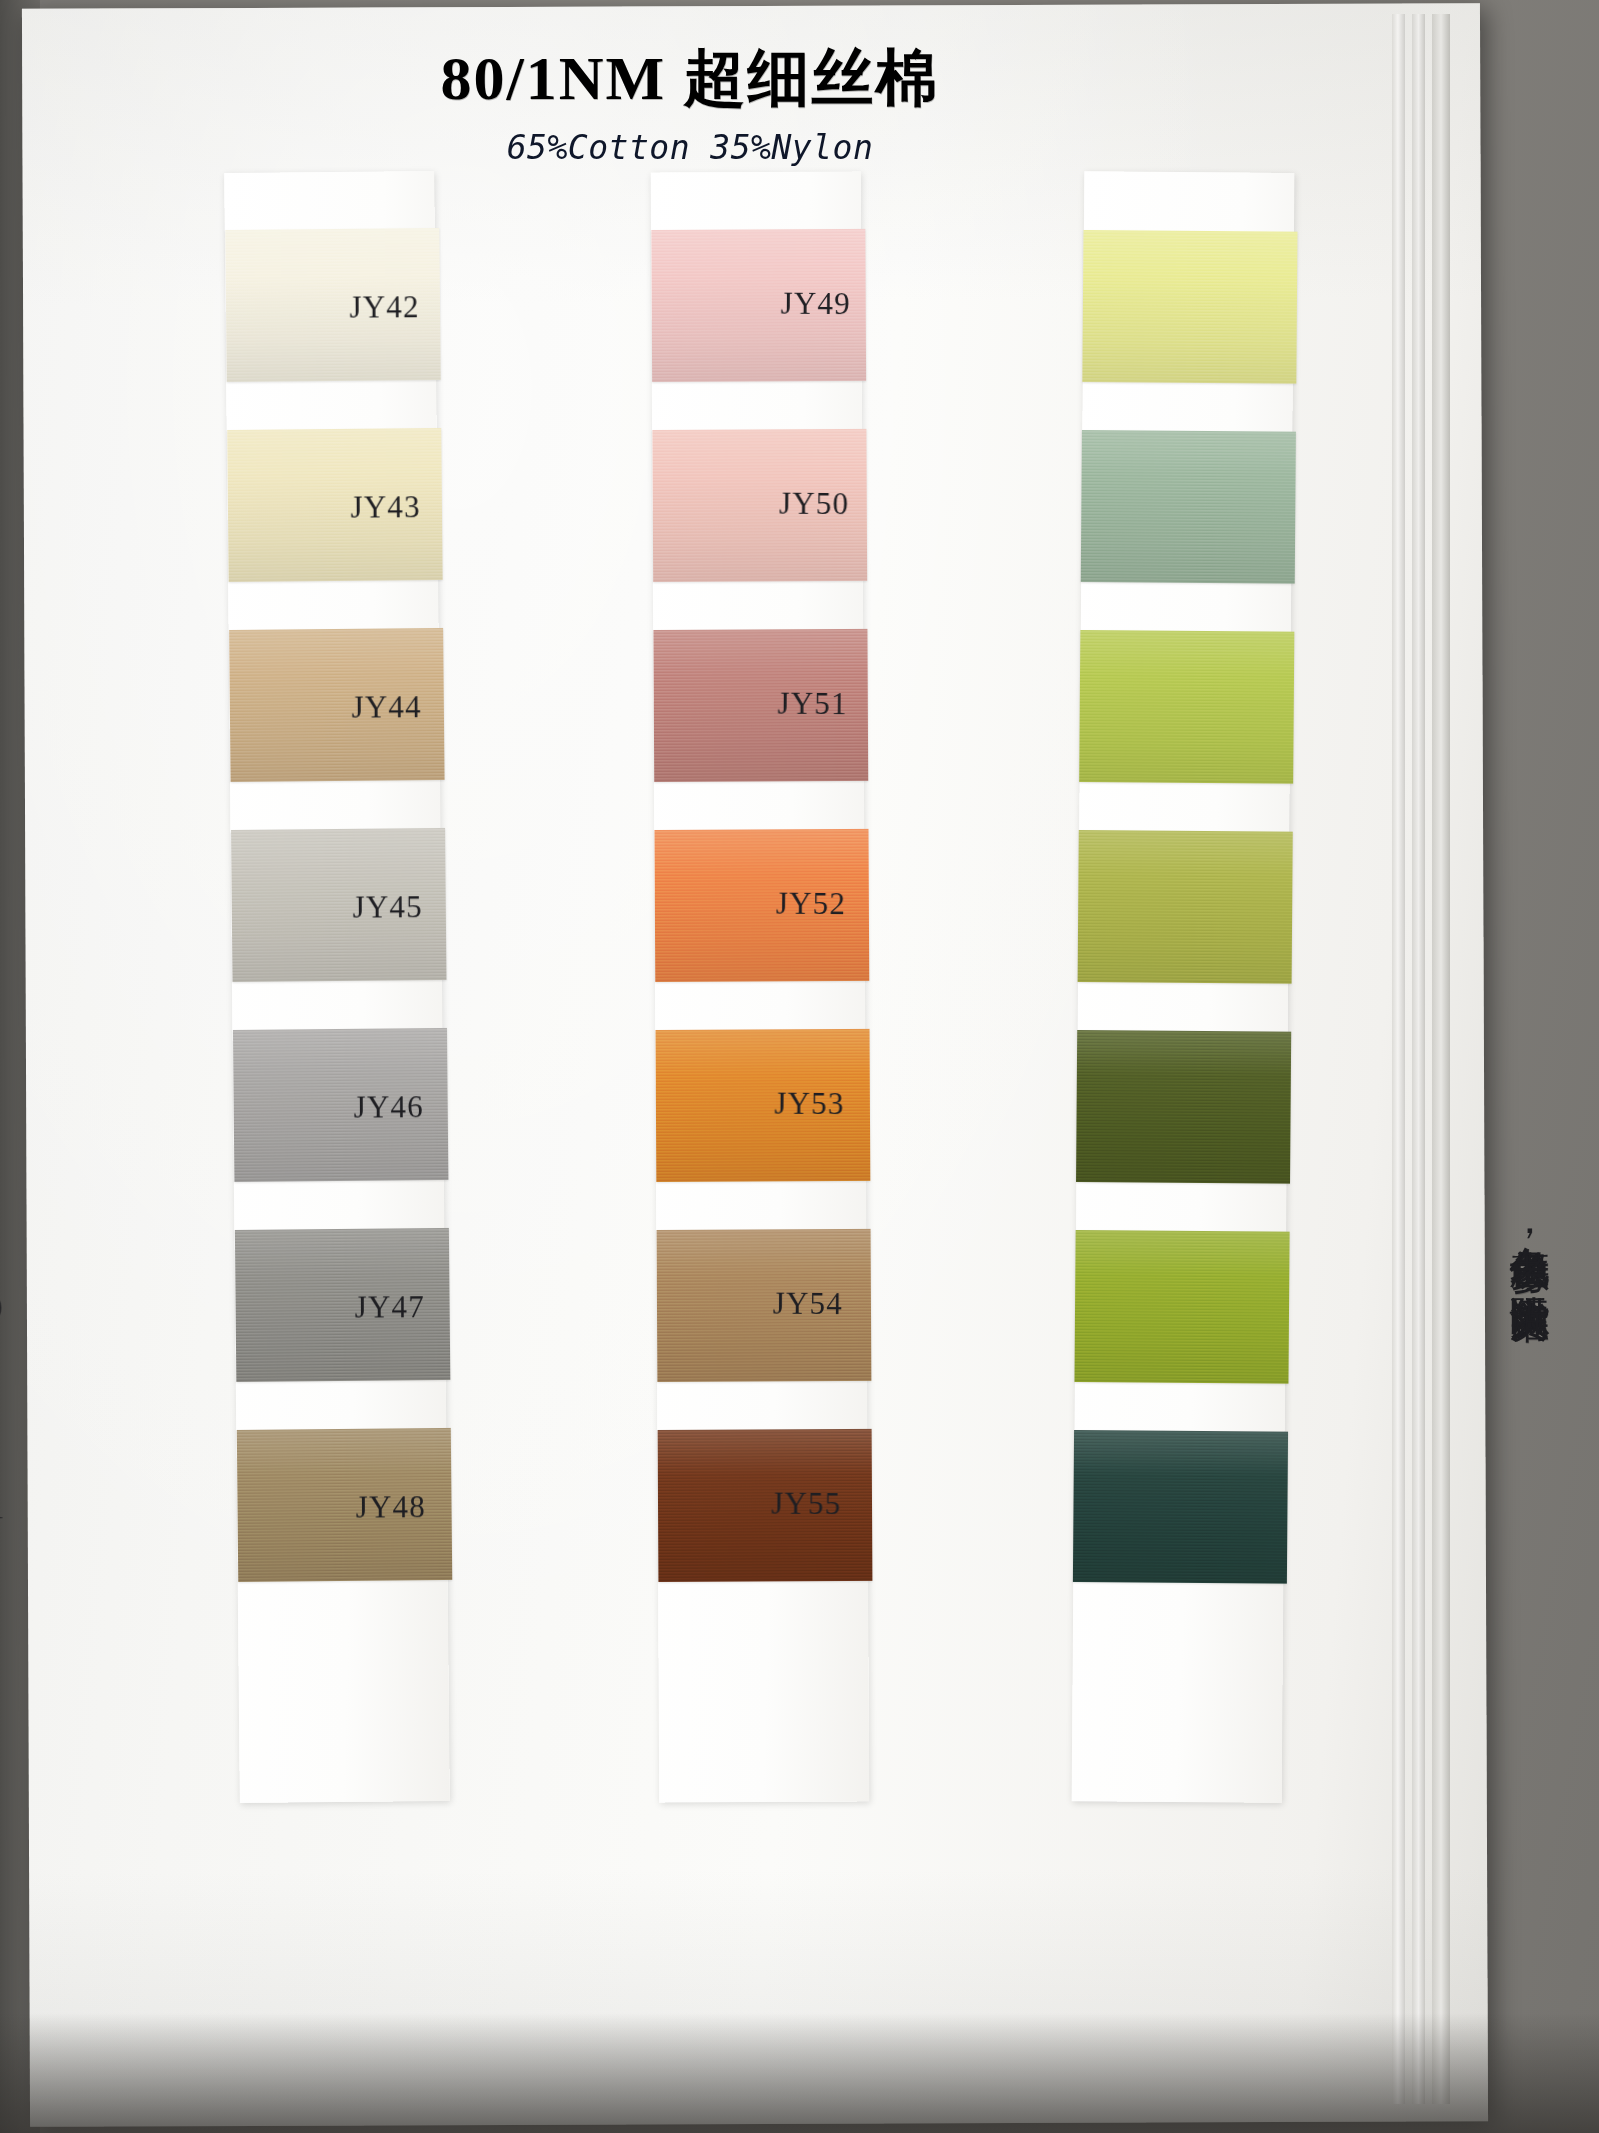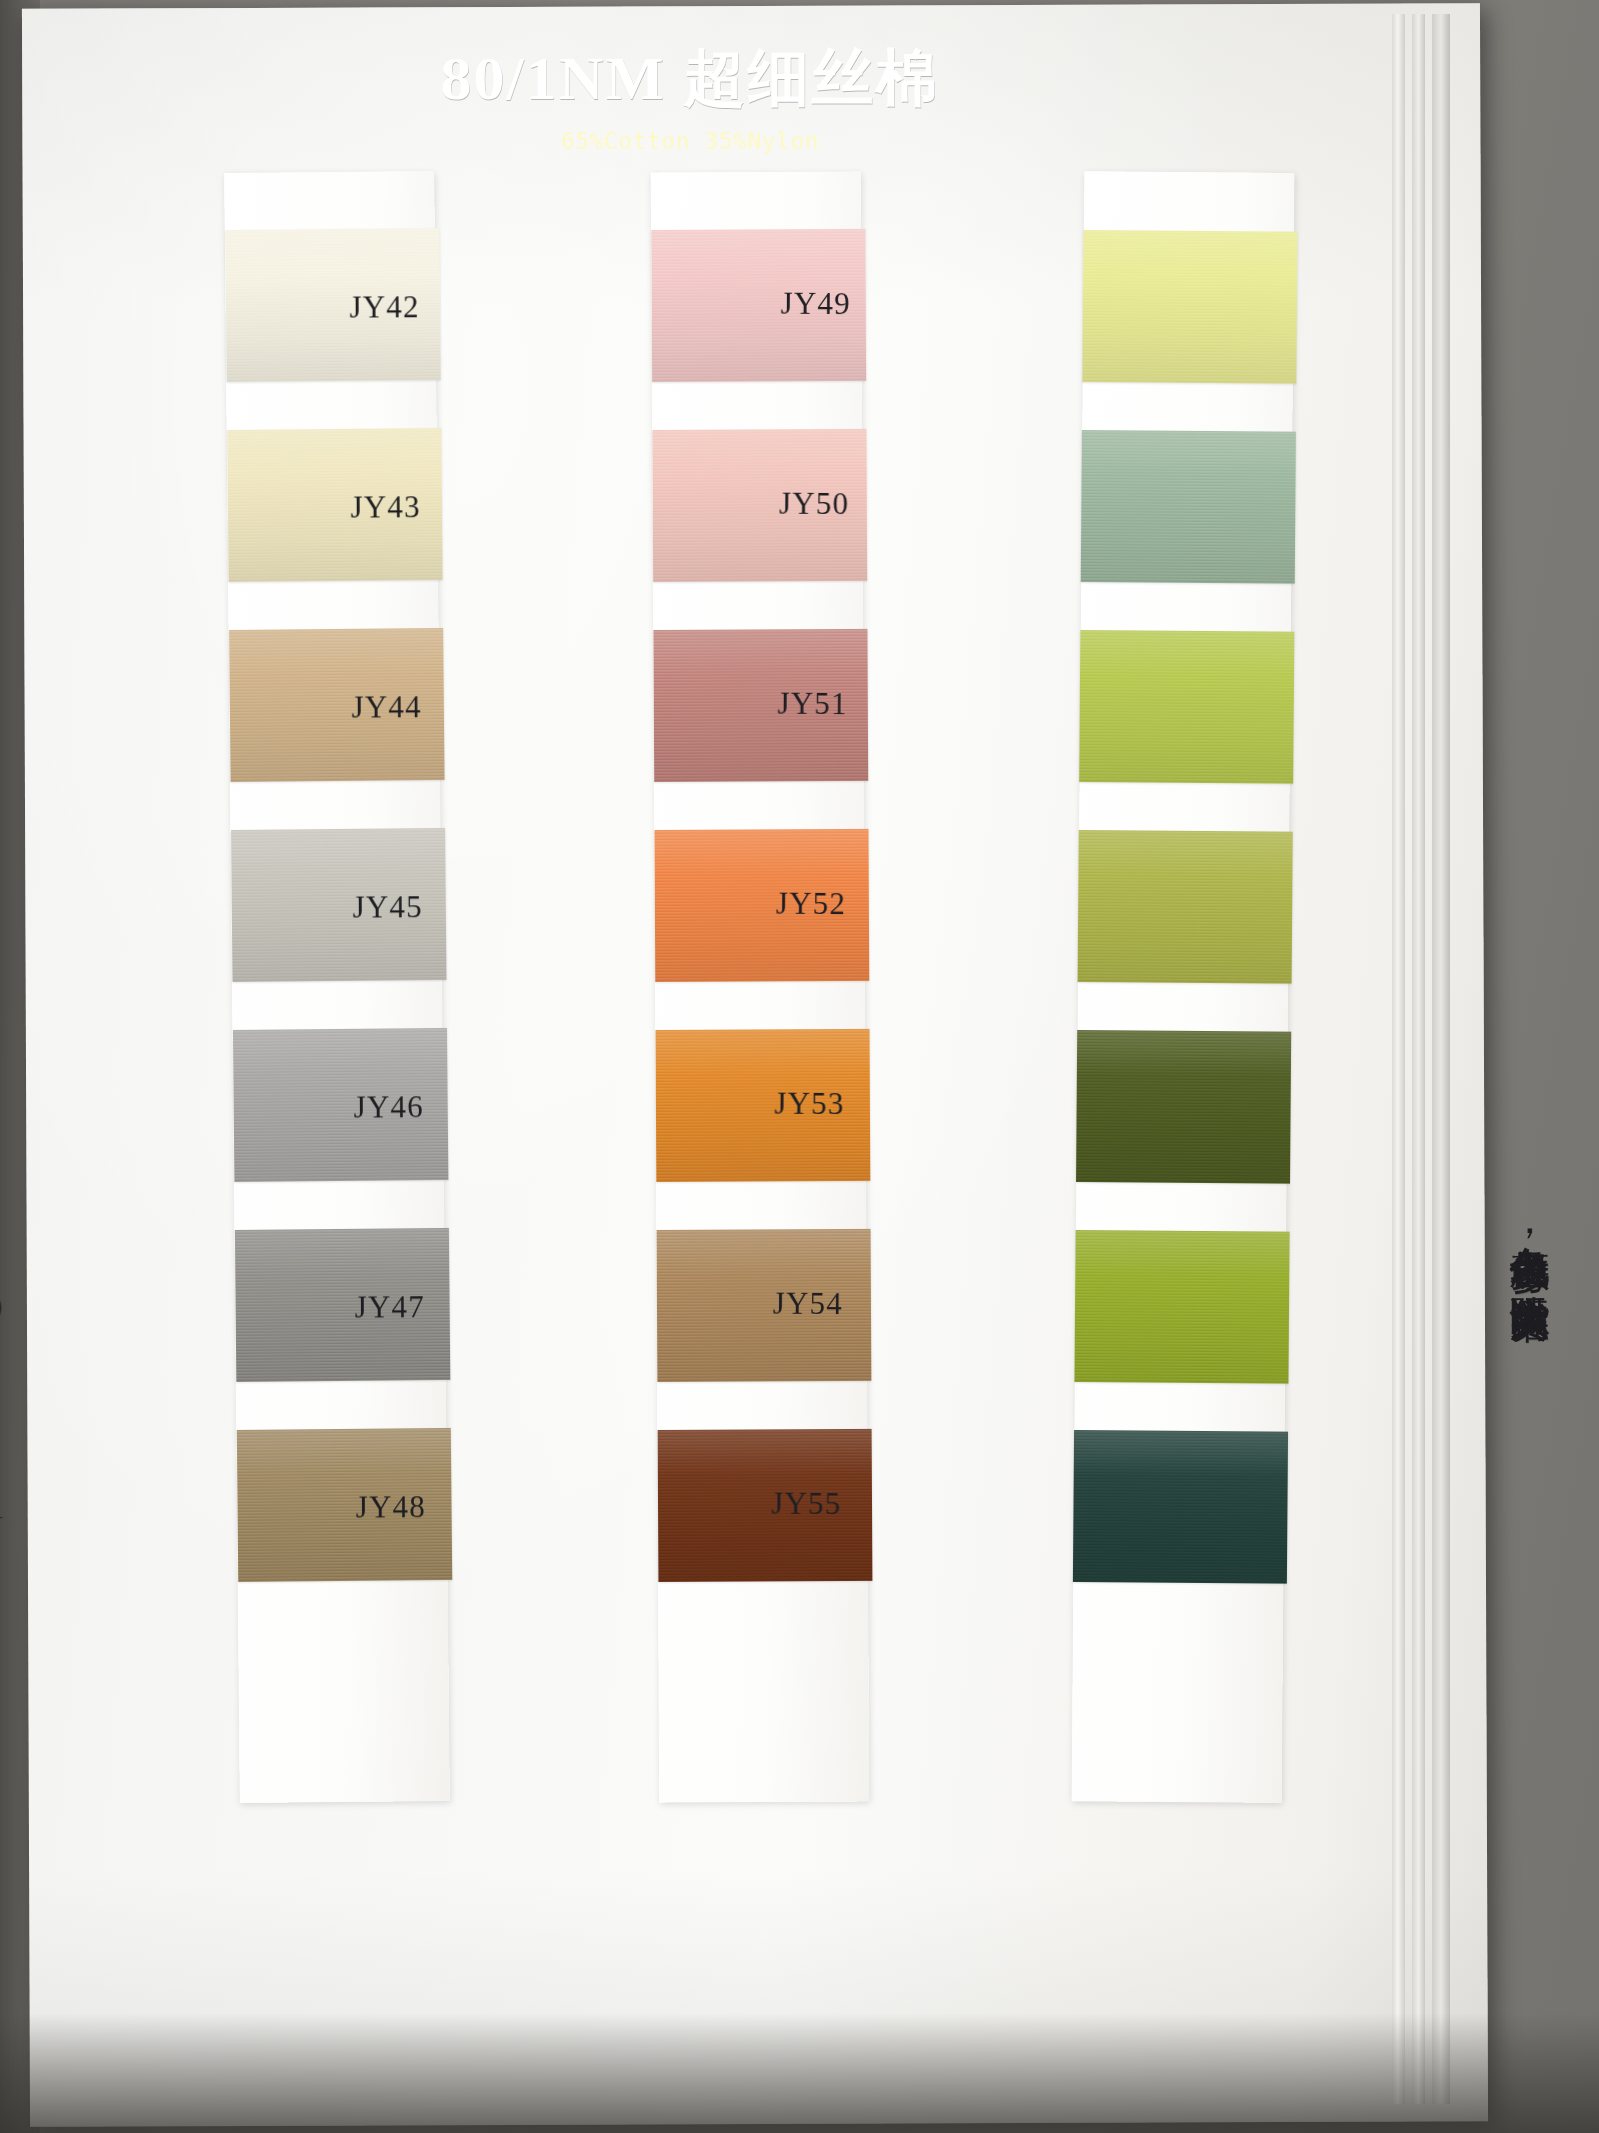--- a/index.html
+++ b/index.html
@@ -69,31 +69,32 @@
   .title-block {
     position: absolute;
     left: 0; top: 44px;
     width: 1380px;
     text-align: center;
   }
   .title-main {
     font-size: 62px;
     font-weight: 700;
     letter-spacing: 2px;
-    color: #ffffff;
+    color: #000000;
     font-family: "Liberation Serif", "DejaVu Serif", serif;
     line-height: 1.1;
     text-shadow: 0.5px 0.5px 0 rgba(0,0,0,0.25);
   }
   .title-sub {
     margin-top: 16px;
-    font-size: 23px;
+    font-size: 33px;
     letter-spacing: 0.5px;
-    color: #fef9c3;
+    color: #0f172a;
     font-family: "DejaVu Sans Mono", monospace;
+    font-style: italic;
   }
 
   
   .columns {
     position: absolute;
     left: 0; top: 0; width: 100%; height: 100%; text-align: right;
   }
   .swatch-column {
     position: absolute;
     top: 230px;

